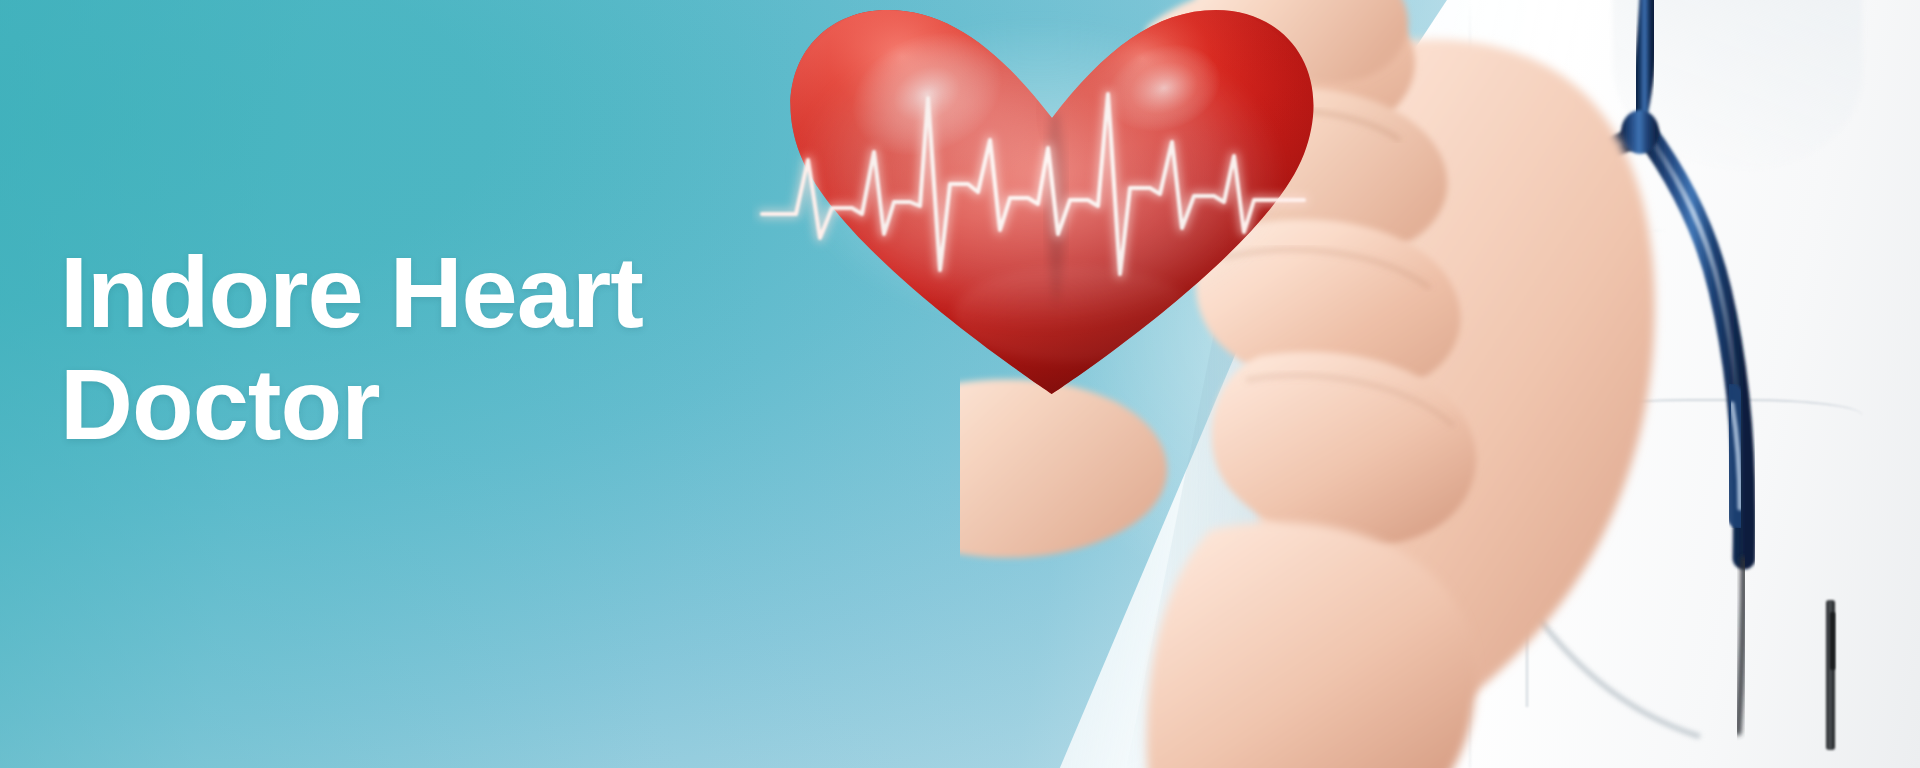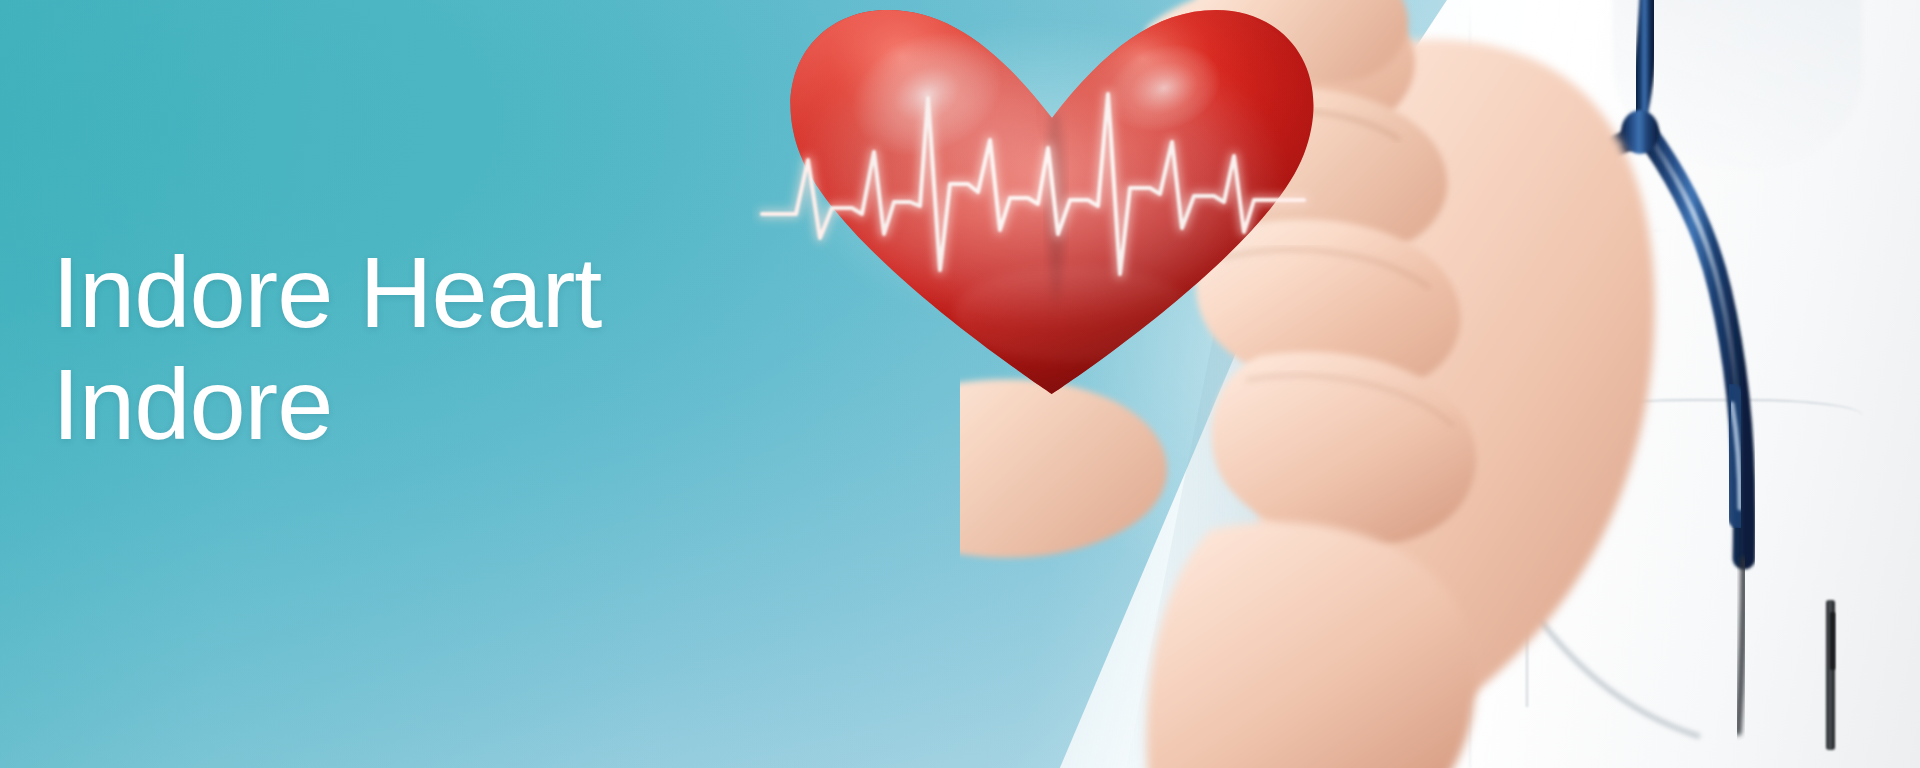--- a/index.html
+++ b/index.html
@@ -97,25 +97,25 @@
   .heart-wrap{
     position:absolute;left:752px;top:2px;width:600px;height:400px;
   }
   .heart-glow{
     position:absolute;left:-30px;top:-26px;width:660px;height:450px;
     background:radial-gradient(closest-side at 48% 44%, rgba(255,255,255,0.42), rgba(214,240,246,0.18) 55%, rgba(255,255,255,0) 78%);
     filter:blur(8px);
   }
   
   .headline{
-    position:absolute;left:52px;top:236px;
+    position:absolute;left:60px;top:236px;
     width:820px;
     color:#ffffff;
     font-family:"Liberation Sans", sans-serif;
-    font-weight:normal;
+    font-weight:bold;
     font-size:101px;
     line-height:112px;
     letter-spacing:-1px;
     text-shadow:0 2px 6px rgba(28,92,105,0.18);
     z-index:40;
   }
   .headline .ln{display:block;white-space:nowrap;}
 </style>
 </head>
 <body>
@@ -323,16 +323,16 @@
                  L286,202 L296,146 L306,232 L318,198 L336,198
                  L346,204 L356,92  L368,272 L378,186 L398,186
                  L408,192 L420,140 L430,226 L442,194 L462,194
                  L472,200 L482,154 L492,230 L502,198 L552,198" fill="none" stroke="#fff0ec" stroke-width="4" stroke-linecap="round" stroke-linejoin="round" filter="url(#eblur)"></path>
       </g>
     </svg>
   </div>
 
   <div class="headline">
     <span class="ln">Indore Heart</span>
-    <span class="ln">Indore</span>
+    <span class="ln">Doctor</span>
   </div>
 
 </div>
 
 </body></html>

